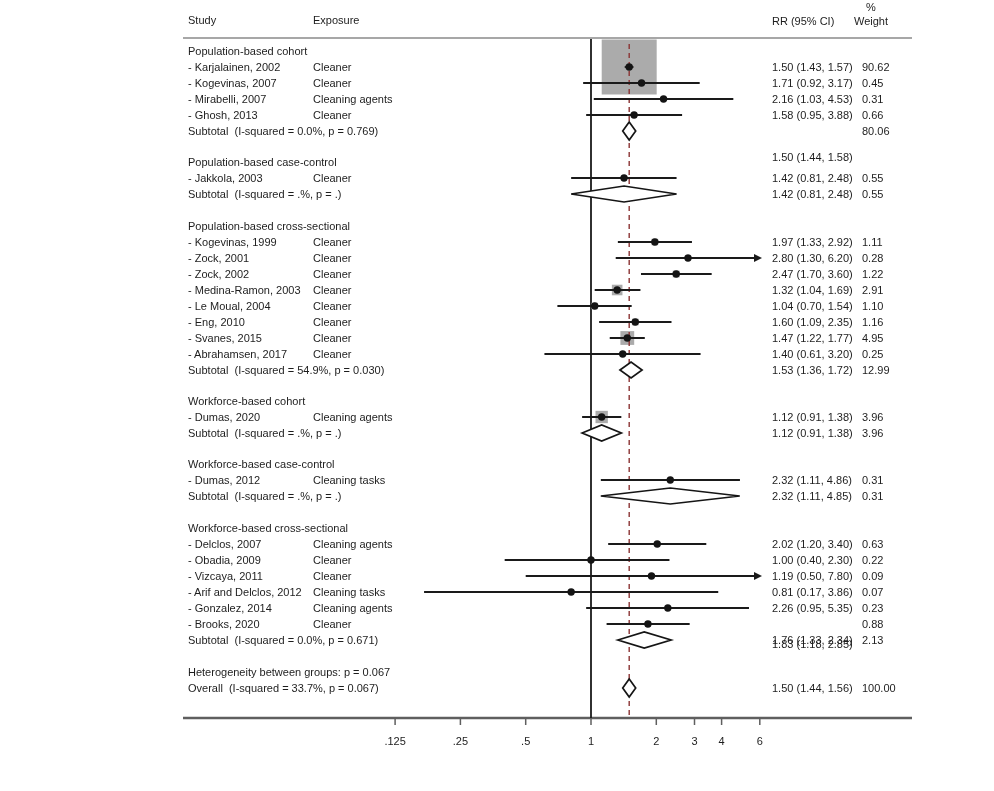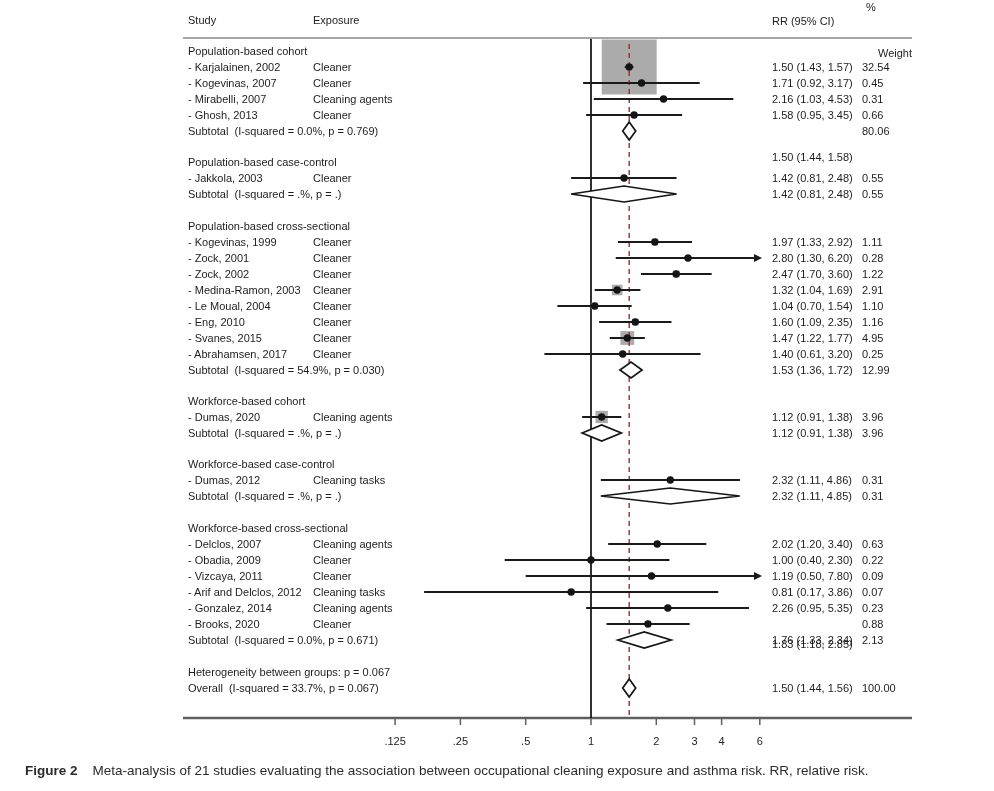--- a/index.html
+++ b/index.html
@@ -97,49 +97,46 @@
       <path d="M 582.1151808126854 433 L 601.676467218072 425 L 621.3428378353249 433 L 601.676467218072 441 Z" fill="#ffffff" stroke="#151515" stroke-width="1.7"></path>
       <path d="M 600.8315468803725 496 L 670.282349789541 488 L 739.7524039986747 496 L 670.282349789541 504 Z" fill="#ffffff" stroke="#151515" stroke-width="1.7"></path>
       <path d="M 617.8661338459382 640 L 644.257075504726 632 L 671.0910069965067 640 L 644.257075504726 648 Z" fill="#ffffff" stroke="#151515" stroke-width="1.7"></path>
       <path d="M 622.6980512970915 688 L 629.1980512970915 679 L 635.6980512970915 688 L 629.1980512970915 697 Z" fill="#ffffff" stroke="#151515" stroke-width="1.7"></path>
     </svg>
 
   <div class="hdr" style="left:188px;top:12px;">Study</div>
   <div class="hdr" style="left:313px;top:12px;">Exposure</div>
   <div class="hdr" style="left:772px;top:13px;">RR (95% CI)</div>
   <div class="hdr" style="left:866px;top:-1px;">%</div>
-  <div class="hdr" style="left:878px;top:13px;margin-top:32px;">Weight</div>
-
-  <div class="caption">
-    <span class="cap-label">Figure 2</span><span>Meta-analysis of 21 studies evaluating the association between occupational cleaning exposure and asthma risk. RR, relative risk.</span>
-  </div>
+  <div class="hdr" style="left:854px;top:13px;">Weight</div>
+
 <div class="t tick" style="left: 395.1px; top: 733px;">.125</div>
     <div class="t tick" style="left: 460.4px; top: 733px;">.25</div>
     <div class="t tick" style="left: 525.7px; top: 733px;">.5</div>
     <div class="t tick" style="left: 591px; top: 733px;">1</div>
     <div class="t tick" style="left: 656.3px; top: 733px;">2</div>
     <div class="t tick" style="left: 694.498px; top: 733px;">3</div>
     <div class="t tick" style="left: 721.6px; top: 733px;">4</div>
     <div class="t tick" style="left: 759.798px; top: 733px;">6</div>
     <div class="t" style="left: 188px; top: 43px;">Population-based cohort</div>
     <div class="t" style="left: 188px; top: 59px;">- Karjalainen, 2002</div>
     <div class="t" style="left: 313px; top: 59px;">Cleaner</div>
     <div class="t" style="left: 772px; top: 59px;">1.50 (1.43, 1.57)</div>
-    <div class="t" style="left: 862px; top: 59px;">32.54</div>
+    <div class="t" style="left: 862px; top: 59px;">90.62</div>
     <div class="t" style="left: 188px; top: 75px;">- Kogevinas, 2007</div>
     <div class="t" style="left: 313px; top: 75px;">Cleaner</div>
     <div class="t" style="left: 772px; top: 75px;">1.71 (0.92, 3.17)</div>
     <div class="t" style="left: 862px; top: 75px;">0.45</div>
     <div class="t" style="left: 188px; top: 91px;">- Mirabelli, 2007</div>
     <div class="t" style="left: 313px; top: 91px;">Cleaning agents</div>
     <div class="t" style="left: 772px; top: 91px;">2.16 (1.03, 4.53)</div>
     <div class="t" style="left: 862px; top: 91px;">0.31</div>
     <div class="t" style="left: 188px; top: 107px;">- Ghosh, 2013</div>
     <div class="t" style="left: 313px; top: 107px;">Cleaner</div>
-    <div class="t" style="left: 772px; top: 107px;">1.58 (0.95, 3.45)</div>
+    <div class="t" style="left: 772px; top: 107px;">1.58 (0.95, 3.88)</div>
     <div class="t" style="left: 862px; top: 107px;">0.66</div>
     <div class="t" style="left: 188px; top: 123px;">Subtotal  (I-squared = 0.0%, p = 0.769)</div>
     <div class="t" style="left: 772px; top: 123px; margin-top: 26px;">1.50 (1.44, 1.58)</div>
     <div class="t" style="left: 862px; top: 123px;">80.06</div>
     <div class="t" style="left: 188px; top: 154px;">Population-based case-control</div>
     <div class="t" style="left: 188px; top: 170px;">- Jakkola, 2003</div>
     <div class="t" style="left: 313px; top: 170px;">Cleaner</div>
     <div class="t" style="left: 772px; top: 170px;">1.42 (0.81, 2.48)</div>
     <div class="t" style="left: 862px; top: 170px;">0.55</div>
     <div class="t" style="left: 188px; top: 186px;">Subtotal  (I-squared = .%, p = .)</div>

